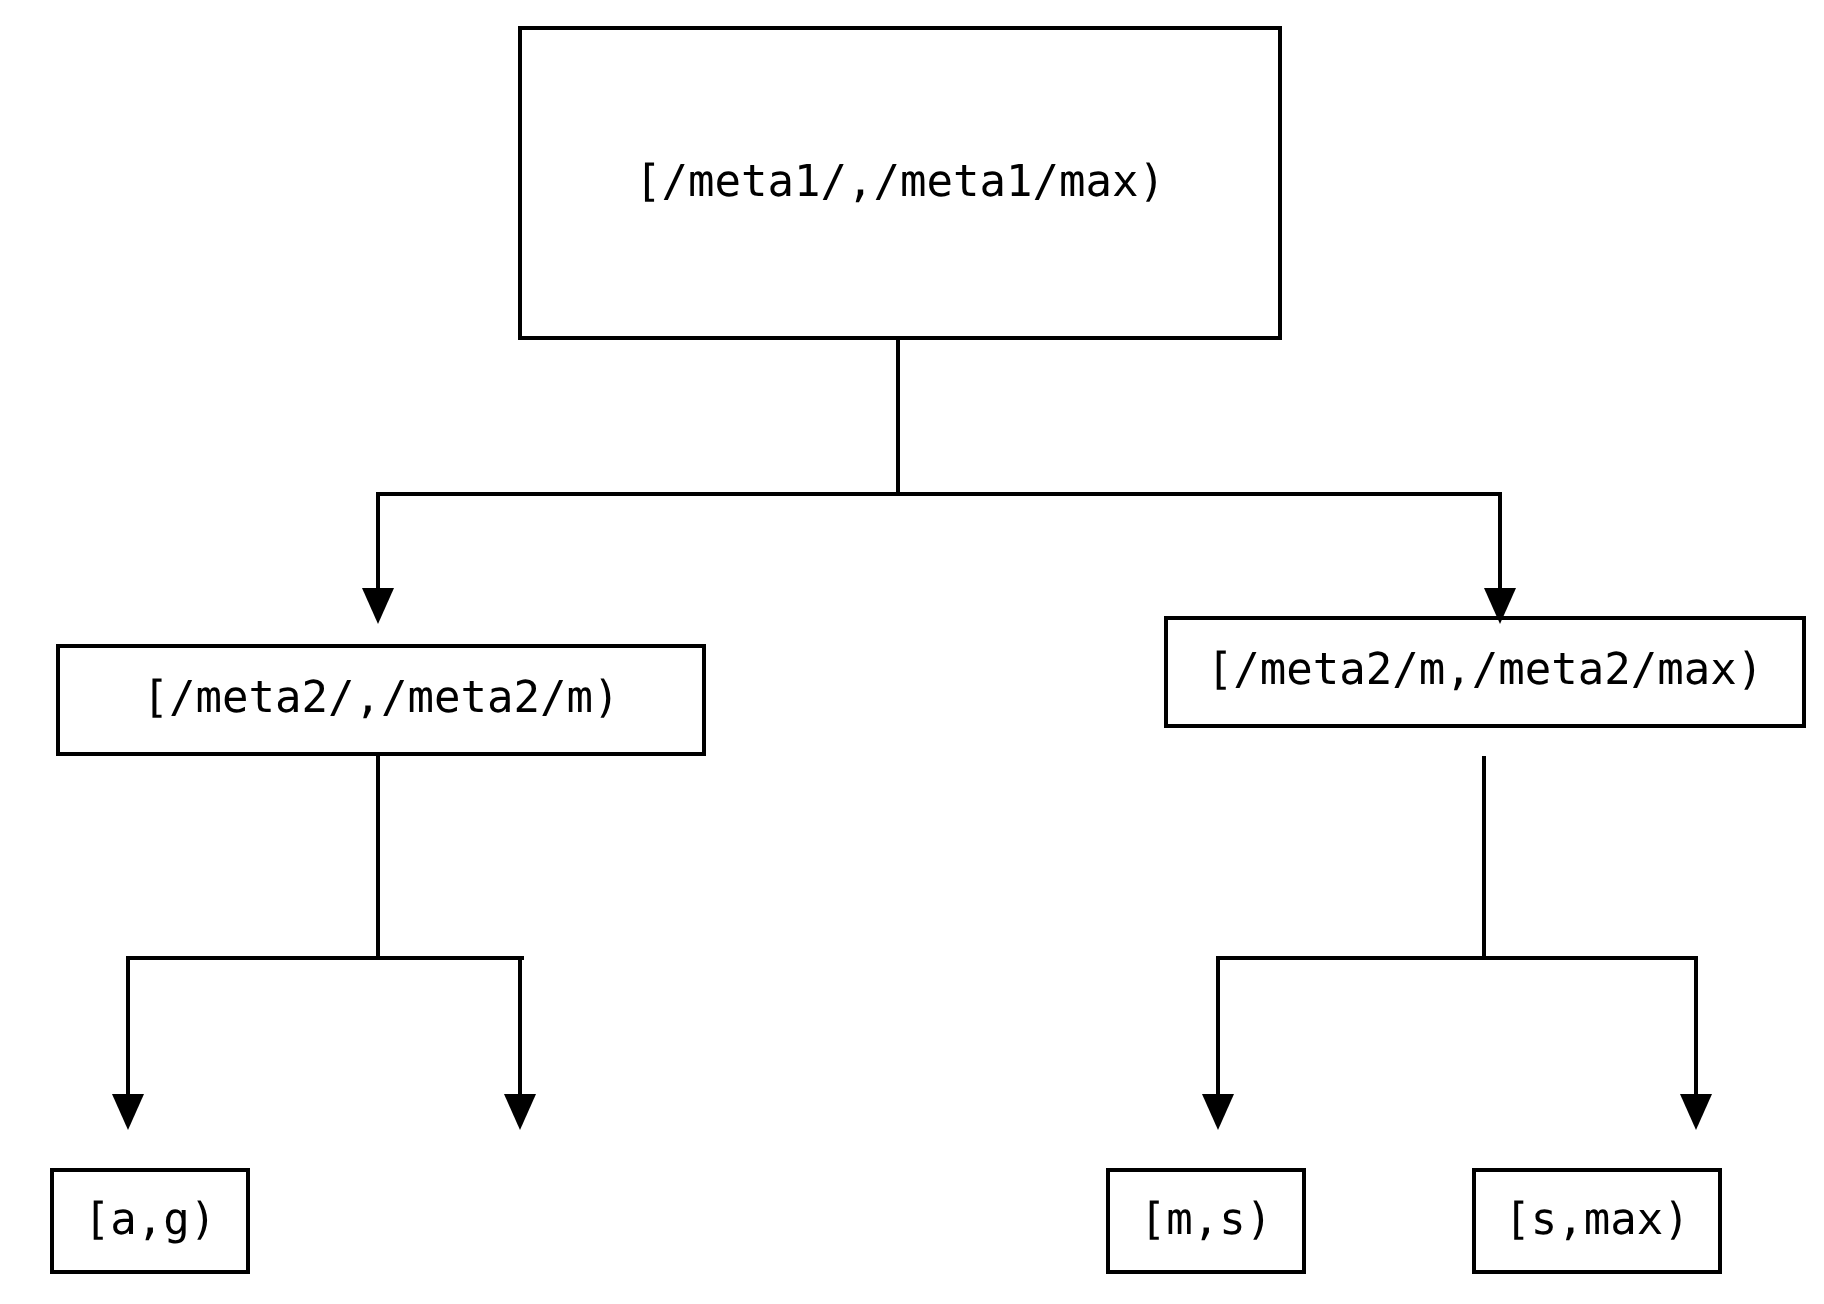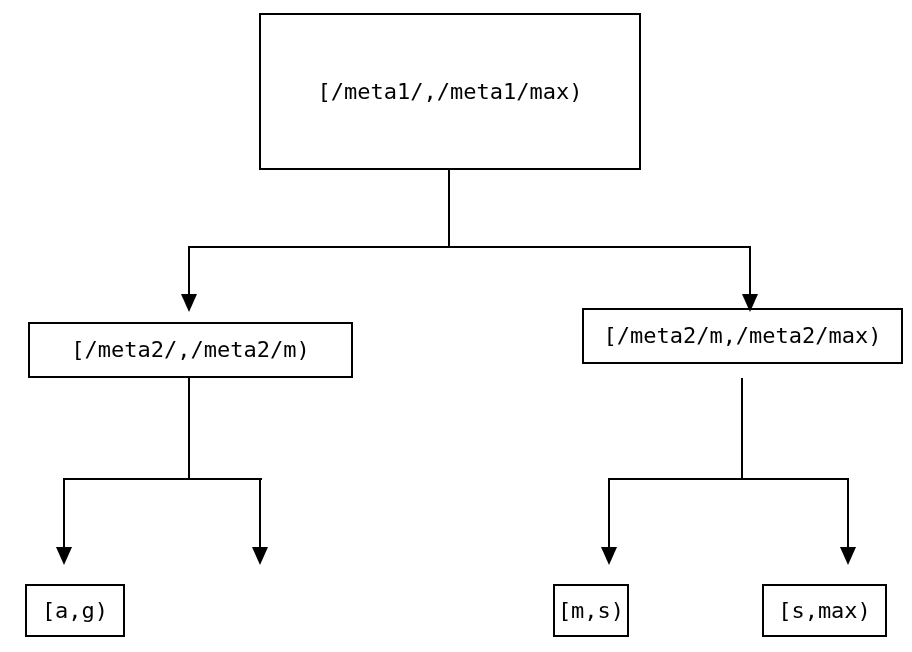--- a/index.html
+++ b/index.html
@@ -27,22 +27,22 @@
     font-size: 22px;
     line-height: 1;
     white-space: nowrap;
   }
   
   .node-root  { left: 259px; top: 13px;  width: 382px; height: 157px; }
   .node-left  { left: 28px;  top: 322px; width: 325px; height: 56px; text-align: right;  }
   .node-right { left: 582px; top: 308px; width: 321px; height: 56px;  }
   .node-leaf1 { left: 8px;   top: 584px; width: 100px; height: 53px; margin-left: 17px;  }
   .node-leaf2 { left: 203px; top: 584px; width: 100px; height: 53px;  }
-  .node-leaf3 { left: 553px; top: 584px; width: 76px; height: 53px;  }
-  .node-leaf4 { left: 762px; top: 584px; width: 125px; height: 53px;  }
+  .node-leaf3 { left: 553px; top: 584px; width: 100px; height: 53px;  }
+  .node-leaf4 { left: 736px; top: 584px; width: 125px; height: 53px;  }
 
   
   .vline {
     position: absolute;
     width: 2px;
     background: #000000;
   }
   .hline {
     position: absolute;
     height: 2px;

